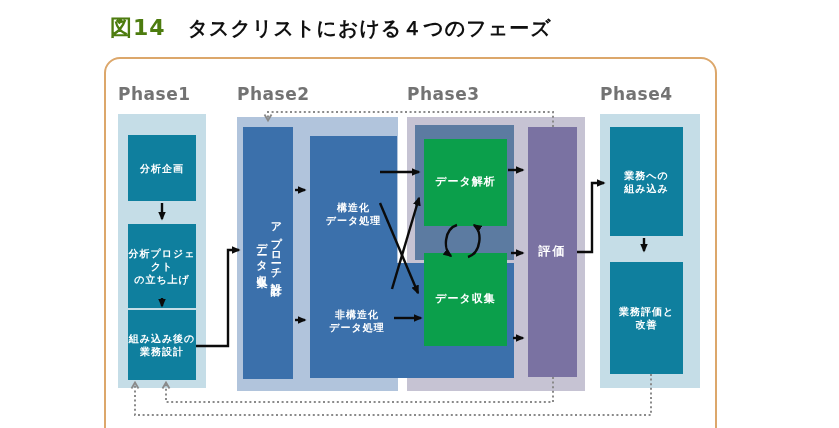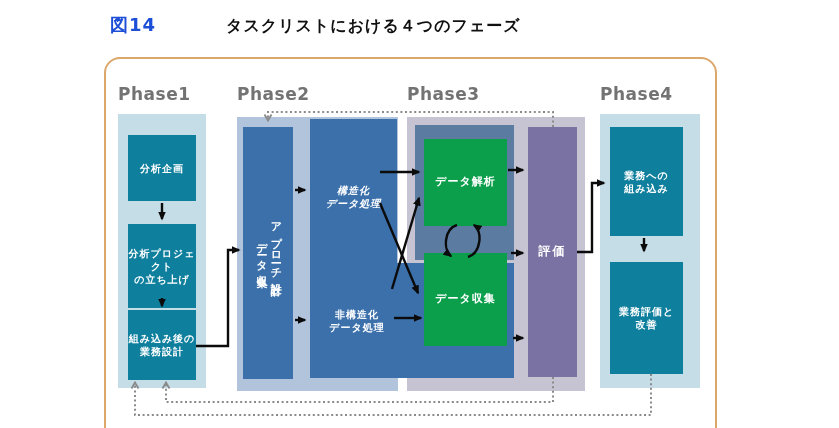--- a/index.html
+++ b/index.html
@@ -1,19 +1,19 @@
 <!DOCTYPE html>
 <html lang="ja"><head>
 <meta charset="utf-8">
 <style>
   html,body{margin:0;padding:0;background:#ffffff;width:839px;height:428px;overflow:hidden;}
   .canvas{position:relative;width:839px;height:428px;font-family:"DejaVu Sans",sans-serif;}
   .title-row{position:absolute;left:110px;top:13px;display:flex;align-items:baseline;gap:22px;}
-  .fig-label{font-size:18px;font-weight:800;color:#1d4ed8;letter-spacing:1px;}
-  .fig-title{font-size:16px;font-weight:700;color:#101010;letter-spacing:1px;margin-left:48px;}
+  .fig-label{font-size:22px;font-weight:800;color:#4d7c0f;letter-spacing:1px;}
+  .fig-title{font-size:20px;font-weight:700;color:#101010;letter-spacing:1px;}
   .frame{position:absolute;left:104px;top:57px;width:609px;height:400px;
          border:2px solid #dca76b;border-radius:16px;background:#ffffff;}
   .phase-label{position:absolute;height:18px;text-align:left;font-size:17px;font-weight:700;color:#737373;letter-spacing:.5px;}
   .colbg{position:absolute;}
   .bg-cyan{background:#c5dde7;}
   .bg-peri{background:#b1c4dc;}
   .bg-lav{background:#c6c3d3;}
   .panel-slate{position:absolute;background:#5c7ba1;}
   .box{position:absolute;display:flex;align-items:center;justify-content:center;
        color:#ffffff;font-weight:700;text-align:center;white-space:pre-line;
@@ -52,21 +52,21 @@
   <div class="panel-slate" style="left:415px;top:125px;width:99px;height:135px;"></div>
 
   <div class="box box-teal" style="left:128px;top:135px;width:68px;height:66px;">分析企画</div>
   <div class="box box-teal" style="left:128px;top:224px;width:68px;height:84px;">分析プロジェクト
 の立ち上げ</div>
   <div class="box box-teal" style="left:128px;top:310px;width:68px;height:70px;">組み込み後の
 業務設計</div>
 
   <div class="box box-steel vtext" style="left:243px;top:127px;width:50px;height:252px;">アプローチ設計と
 データ収集</div>
-  <div class="box box-steel" style="left:310px;top:119px;width:87px;height:156px;font-style:italic;">構造化
+  <div class="box box-steel" style="left:310px;top:136px;width:87px;height:156px;">構造化
 データ処理</div>
   <div class="box box-steel label-left" style="left:310px;top:263px;width:204px;height:115px;">
     <span class="inner">非構造化
 データ処理</span>
   </div>
 
   <div class="box box-green" style="left:424px;top:139px;width:83px;height:87px;">データ解析</div>
   <div class="box box-green" style="left:424px;top:253px;width:83px;height:93px;">データ収集</div>
   <div class="box box-purple" style="left:528px;top:127px;width:49px;height:250px;">評価</div>
 

